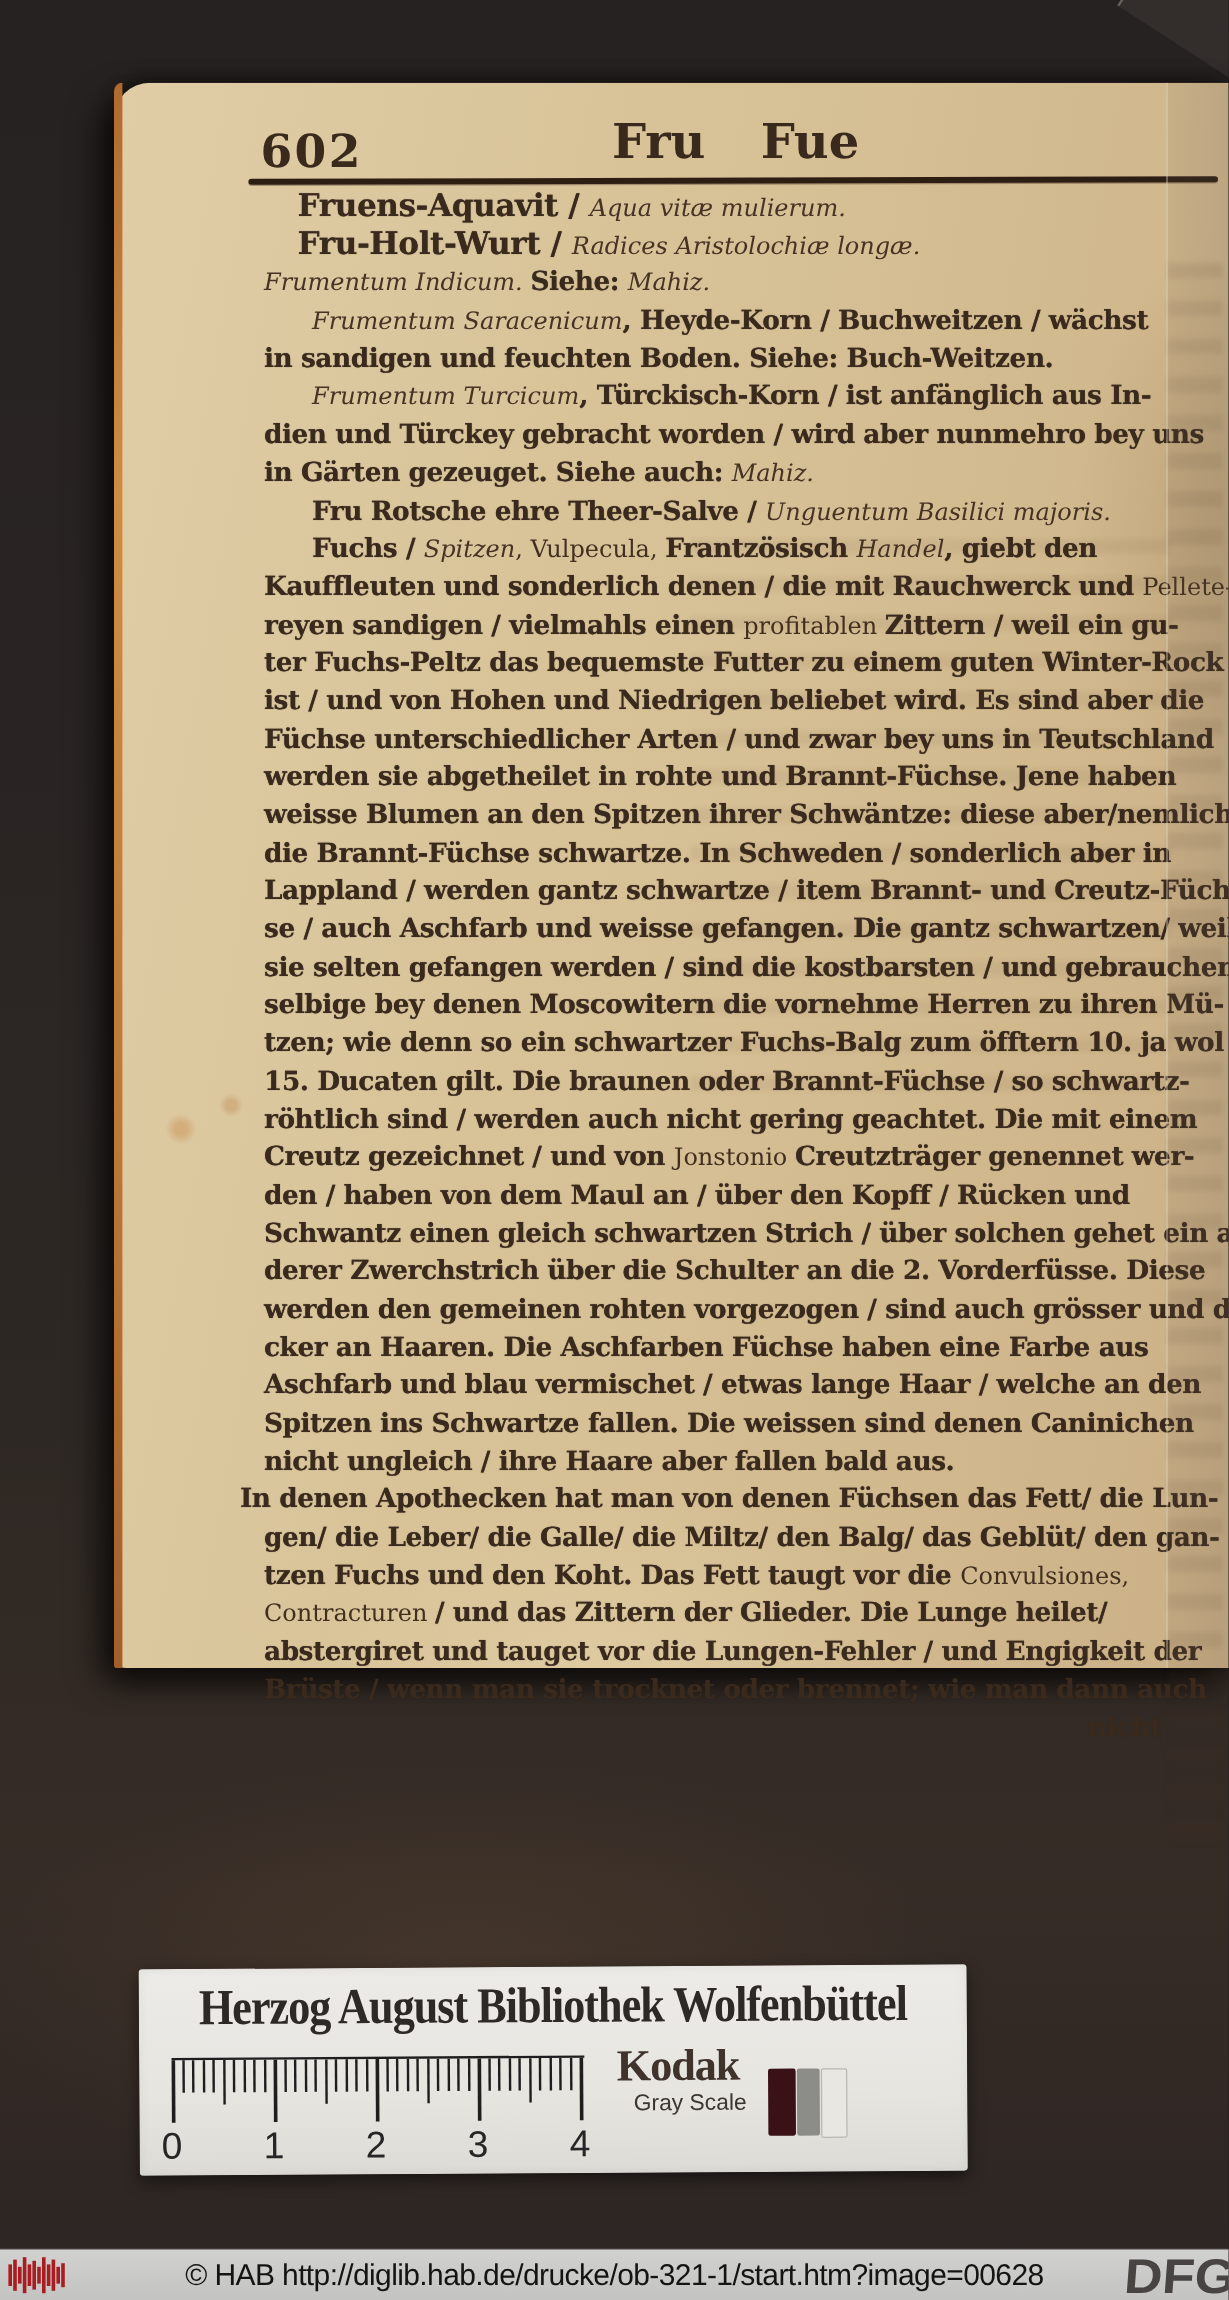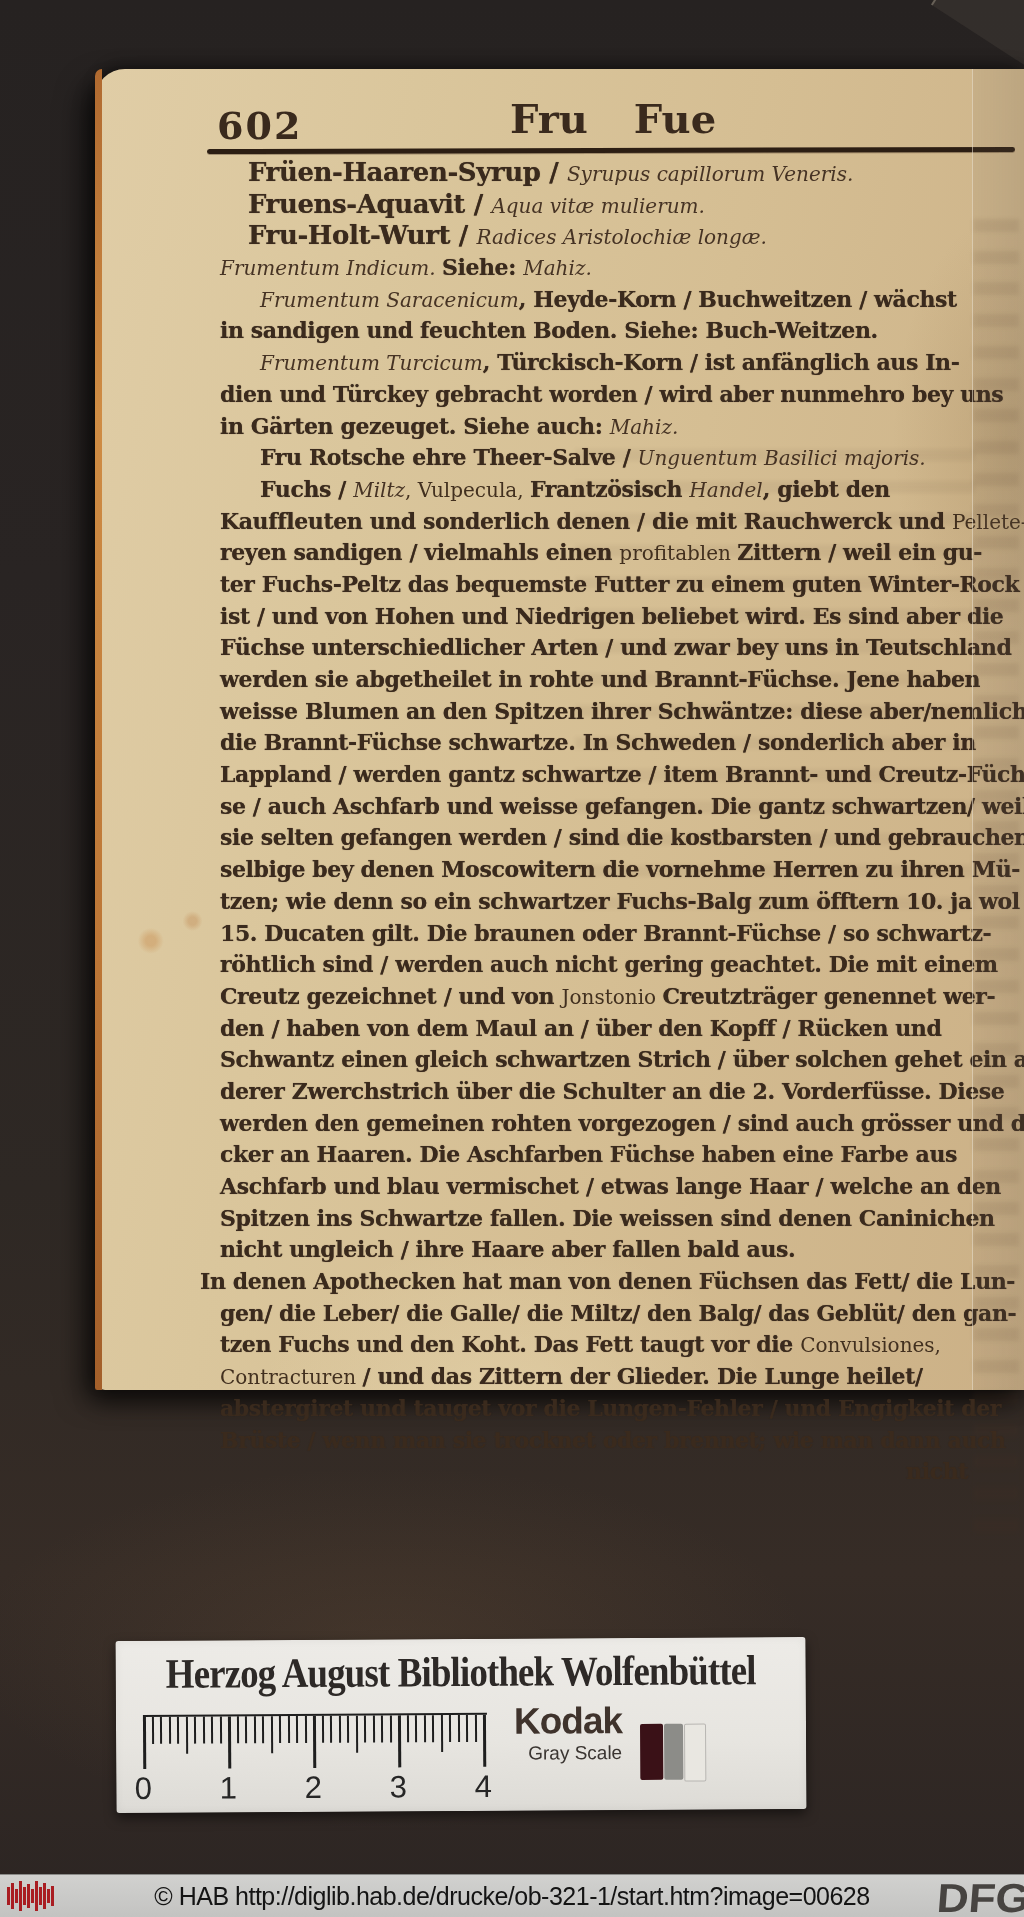--- a/index.html
+++ b/index.html
@@ -59,21 +59,21 @@
   }
   .card-title{margin-top:9px;text-align:center;font-family:"Liberation Serif",serif;font-weight:bold;
     font-size:42px;color:#2d2927;letter-spacing:-1px;transform:scaleX(0.88);white-space:nowrap;}
   .ruler{position:absolute;left:27px;top:74px;width:344px;height:90px;border-top:2px solid #1e1e1e;}
   .tick{position:absolute;top:0;width:2px;background:#1e1e1e;}
   .tick.mm{height:27px;}
   .tick.half{height:37px;}
   .tick.cm{height:52px;width:3px;}
   .rnums{position:absolute;left:27px;top:130px;width:344px;height:34px;}
   .rnum{position:absolute;transform:translateX(-50%);font-family:"Liberation Sans",sans-serif;font-size:31px;color:#262626;}
-  .kodak{position:absolute;left:398px;top:62px;font-family:Liberation Sans, sans-serif;font-weight:bold;
+  .kodak{position:absolute;left:398px;top:62px;font-family:Liberation Serif, serif;font-weight:bold;
     font-size:37px;color:#3f332c;letter-spacing:-1px;}
   .grayscale-label{position:absolute;left:412px;top:104px;font-family:"Liberation Sans",sans-serif;font-size:19px;color:#3a3531;}
   .patches{position:absolute;left:524px;top:86px;height:56px;display:flex;gap:1px;}
   .patch{height:100%;border-radius:2px;}
   .patch.dark{width:23px;background:#3a1117;}
   .patch.mid{width:19px;background:#8c8c88;}
   .patch.light{width:20px;background:#e9e7e1;border:1px solid #b8b6b2;}
   
   .footer{position:absolute;left:0;bottom:0;width:1024px;height:42px;
     background:linear-gradient(180deg,#d1d1cf,#c3c3c1);border-top:1px solid #8a8a88;}
@@ -90,31 +90,30 @@
 
   <div class="page">
     <div class="pagenum">602</div>
     <div class="runhead">
       <span>Fru</span>
       <span>Fue</span>
     </div>
     <div class="rule"></div>
 
     <div class="textblock">
-        <div class="line ind-entry"><span class="sf">Früen-Haaren-Syrup / </span><span class="si">Syrupus capillorum Veneris.</span></div>
         <div class="line ind-entry"><span class="sf">Fruens-Aquavit / </span><span class="si">Aqua vitæ mulierum.</span></div>
         <div class="line ind-entry"><span class="sf">Fru-Holt-Wurt / </span><span class="si">Radices Aristolochiæ longæ.</span></div>
         <div class="line ind-none"><span class="si">Frumentum Indicum. </span><span class="sf">Siehe: </span><span class="si">Mahiz.</span></div>
         <div class="line ind-para"><span class="si">Frumentum Saracenicum</span><span class="sf">, Heyde-Korn / Buchweitzen / wächst</span></div>
         <div class="line ind-none"><span class="sf">in sandigen und feuchten Boden. Siehe: Buch-Weitzen.</span></div>
         <div class="line ind-para"><span class="si">Frumentum Turcicum</span><span class="sf">, Türckisch-Korn / ist anfänglich aus In-</span></div>
         <div class="line ind-none"><span class="sf">dien und Türckey gebracht worden / wird aber nunmehro bey uns</span></div>
         <div class="line ind-none"><span class="sf">in Gärten gezeuget. Siehe auch: </span><span class="si">Mahiz.</span></div>
         <div class="line ind-para"><span class="sf">Fru Rotsche ehre Theer-Salve / </span><span class="si">Unguentum Basilici majoris.</span></div>
-        <div class="line ind-para"><span class="sf">Fuchs / </span><span class="si">Miltz</span><span class="sr">, Vulpecula, </span><span class="sf">Frantzösisch </span><span class="si">Handel</span><span class="sf">, giebt den</span></div>
+        <div class="line ind-para"><span class="sf">Fuchs / </span><span class="si">Spitzen</span><span class="sr">, Vulpecula, </span><span class="sf">Frantzösisch </span><span class="si">Handel</span><span class="sf">, giebt den</span></div>
         <div class="line ind-none"><span class="sf">Kauffleuten und sonderlich denen / die mit Rauchwerck und </span><span class="sr">Pellete-</span></div>
         <div class="line ind-none"><span class="sf">reyen sandigen / vielmahls einen </span><span class="sr">profitablen </span><span class="sf">Zittern / weil ein gu-</span></div>
         <div class="line ind-none"><span class="sf">ter Fuchs-Peltz das bequemste Futter zu einem guten Winter-Rock</span></div>
         <div class="line ind-none"><span class="sf">ist / und von Hohen und Niedrigen beliebet wird.  Es sind aber die</span></div>
         <div class="line ind-none"><span class="sf">Füchse unterschiedlicher Arten / und zwar bey uns in Teutschland</span></div>
         <div class="line ind-none"><span class="sf">werden sie abgetheilet in rohte und Brannt-Füchse.  Jene haben</span></div>
         <div class="line ind-none"><span class="sf">weisse Blumen an den Spitzen ihrer Schwäntze: diese aber/nemlich</span></div>
         <div class="line ind-none"><span class="sf">die Brannt-Füchse schwartze.  In Schweden / sonderlich aber in</span></div>
         <div class="line ind-none"><span class="sf">Lappland / werden gantz schwartze / item Brannt- und Creutz-Füch-</span></div>
         <div class="line ind-none"><span class="sf">se / auch Aschfarb und weisse gefangen.  Die gantz schwartzen/ weil</span></div>

